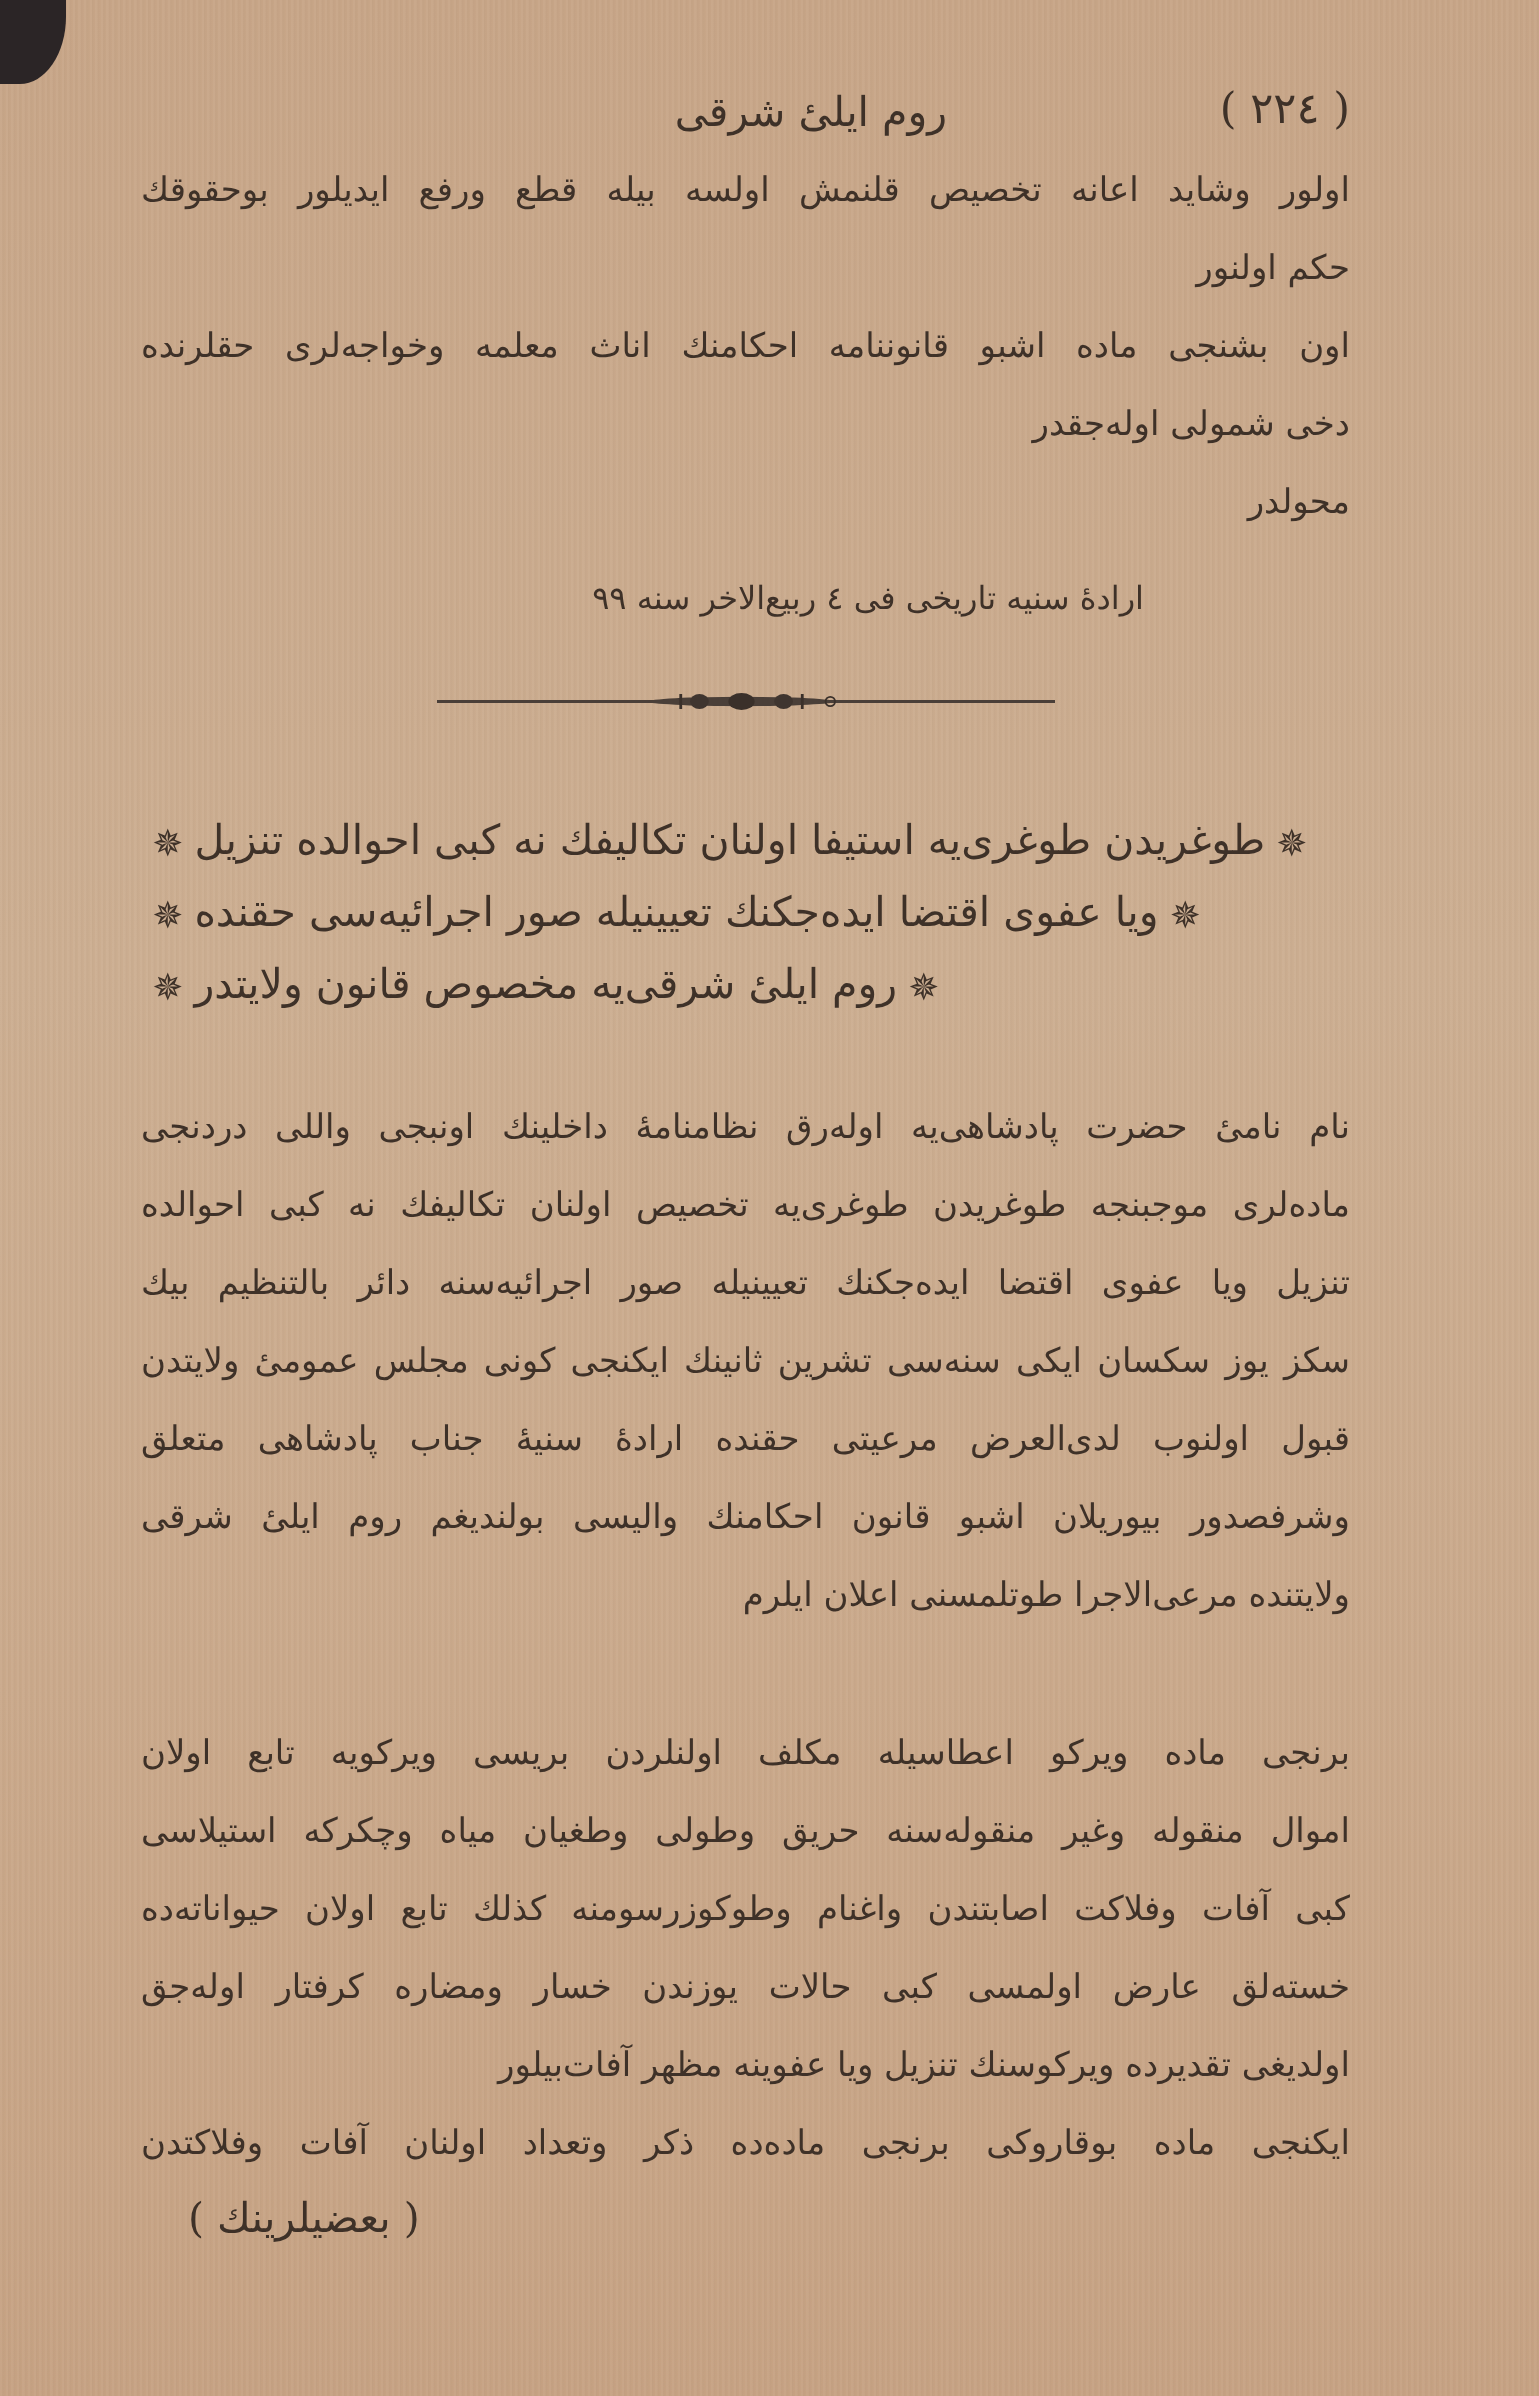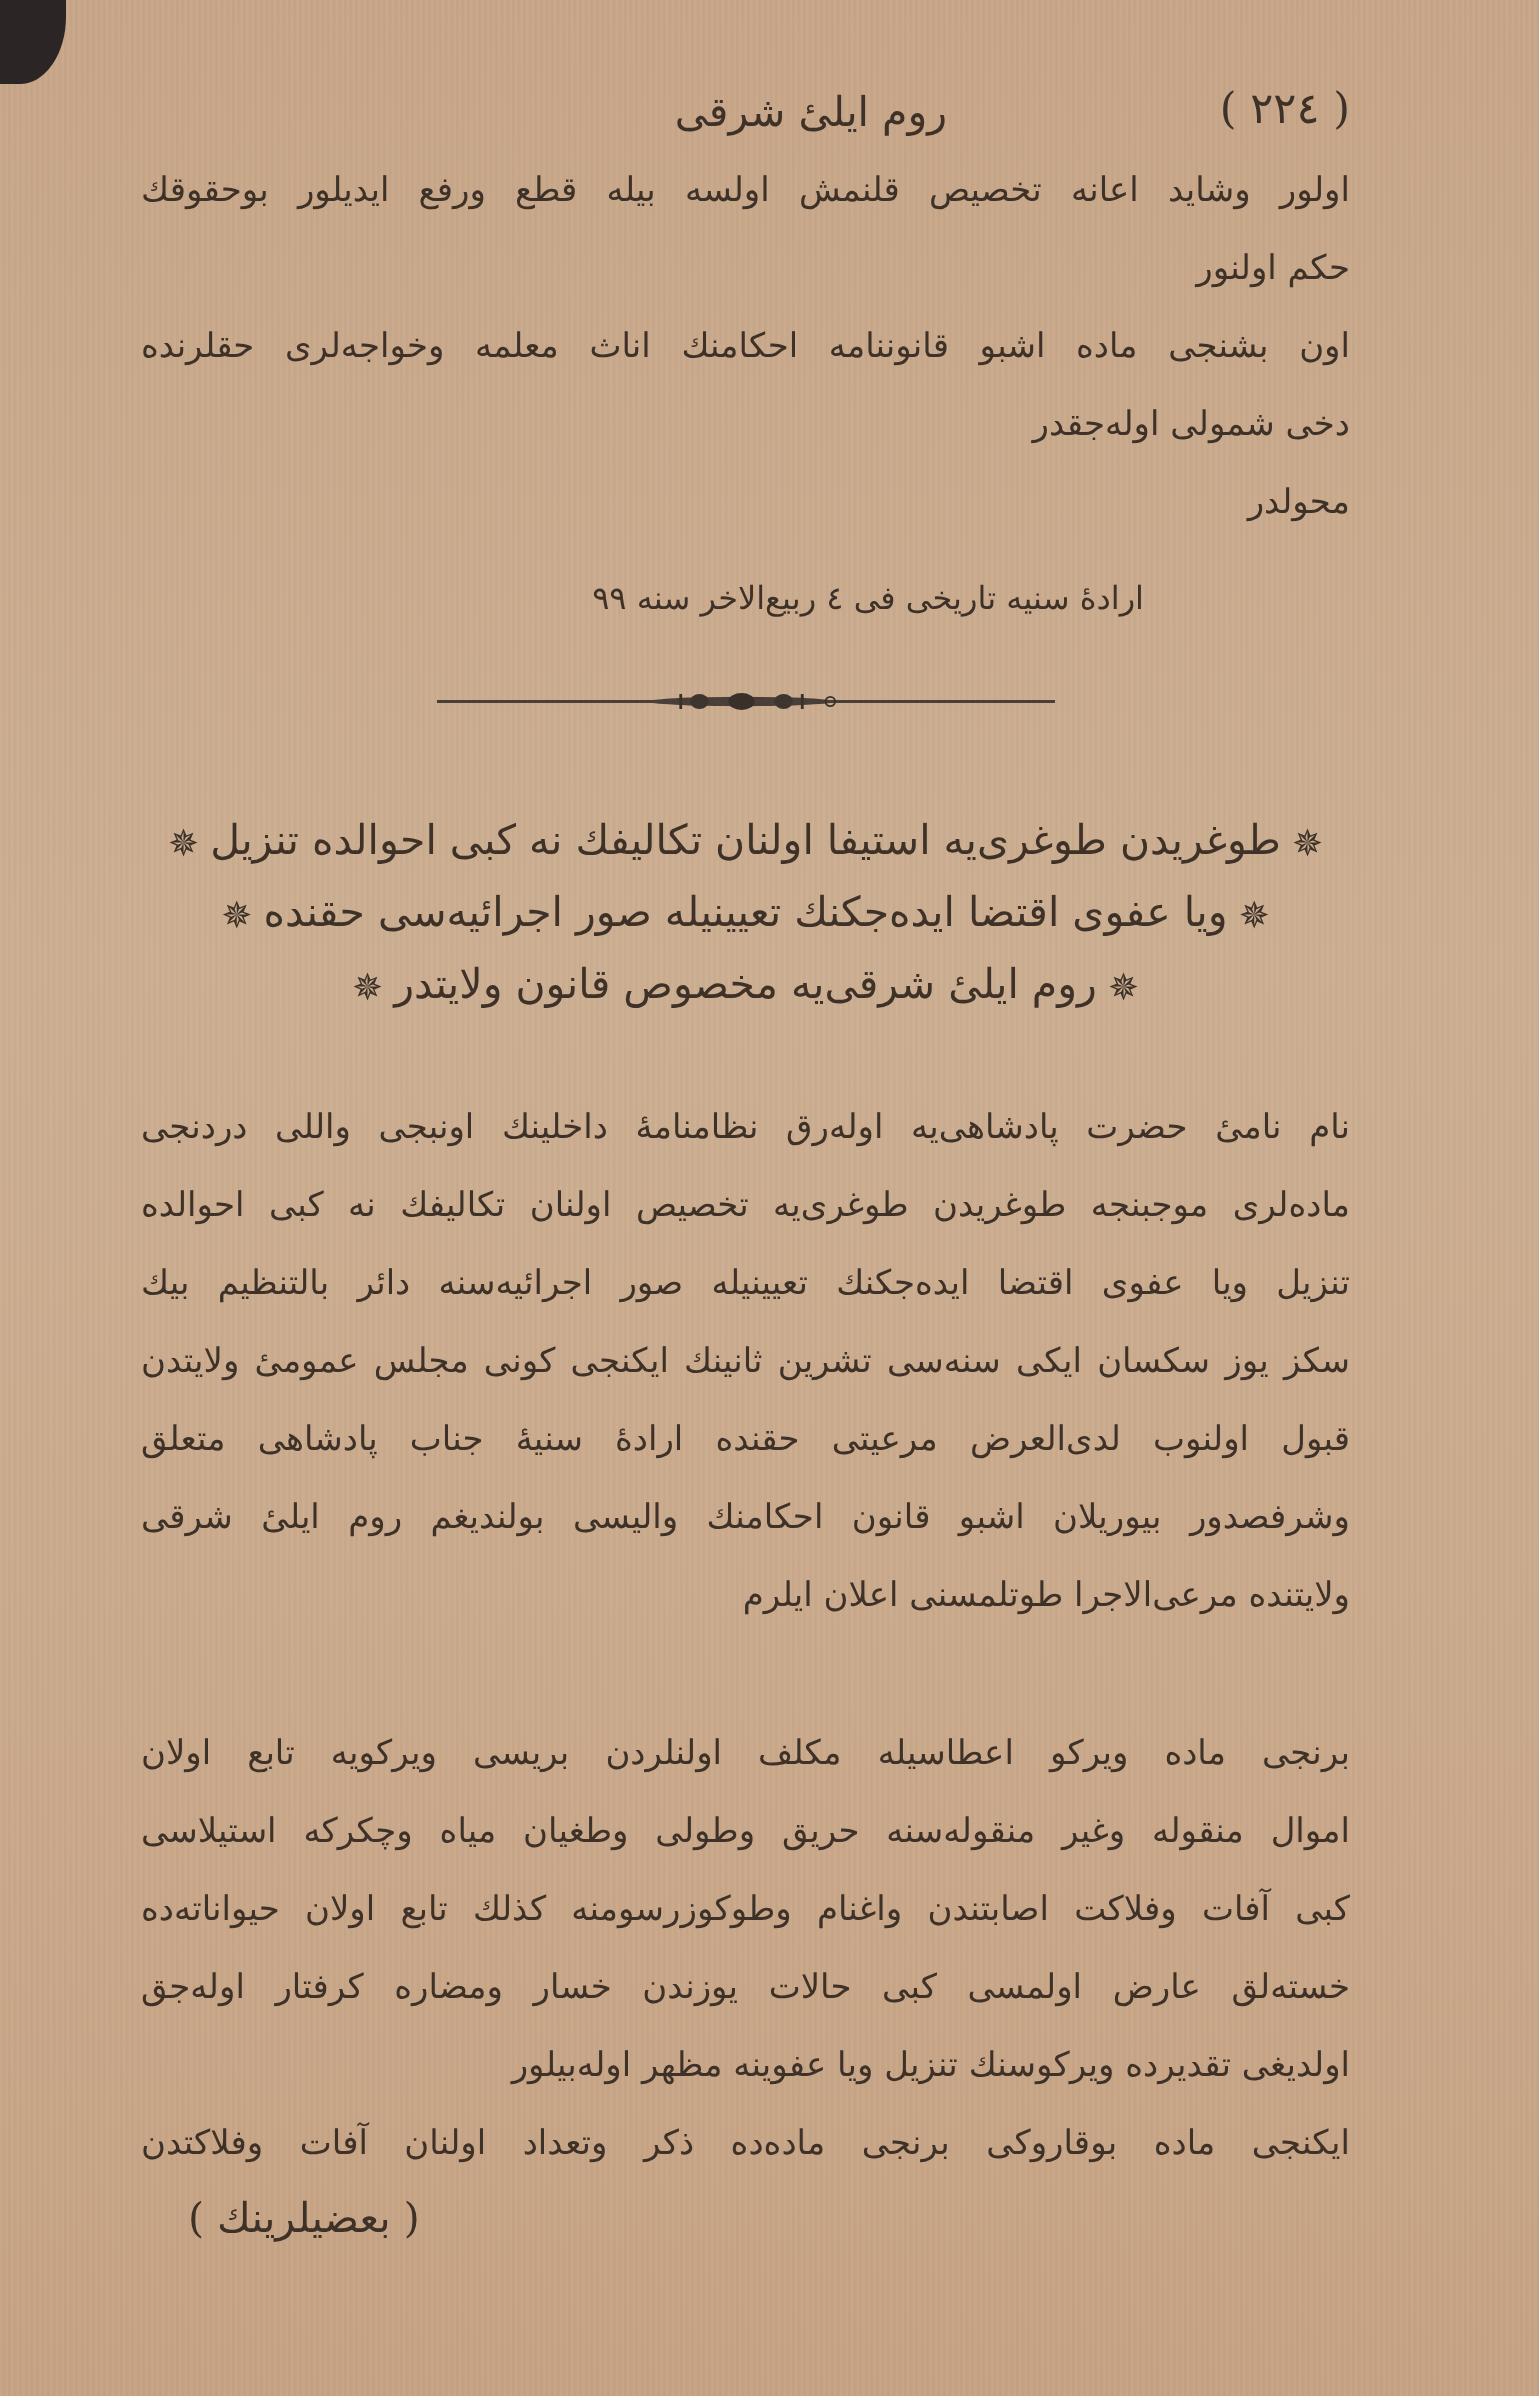--- a/index.html
+++ b/index.html
@@ -90,21 +90,21 @@
     }
     .divider .ornament {
       position: absolute;
       left: 197px;
       top: 0;
       width: 215px;
       height: 19px;
     }
     .title-block {
       margin-top: 94px;
-      text-align: center;
+      text-align: left;
     }
     .title-line {
       font-size: 41px;
       line-height: 70px;
       white-space: nowrap;
     }
     .title-line .star {
       font-size: 37px;
       margin: 0 11.2px;
       display: inline-block;
@@ -182,21 +182,21 @@
     <div class="line">قبول اولنوب لدی‌العرض مرعیتی حقنده ارادهٔ سنیهٔ جناب پادشاهی متعلق</div>
     <div class="line">وشرفصدور بیوریلان اشبو قانون احکامنك والیسی بولندیغم روم ایلیٔ شرقی</div>
     <div class="line short">ولایتنده مرعی‌الاجرا طوتلمسنی اعلان ایلرم</div>
   </div>
 
   <div class="body-block2">
     <div class="line">برنجی ماده      ویرکو اعطاسیله مکلف اولنلردن بریسی ویرکویه تابع اولان</div>
     <div class="line">اموال منقوله وغیر منقوله‌سنه حریق وطولی وطغیان میاه وچکرکه استیلاسی</div>
     <div class="line">کبی آفات وفلاکت اصابتندن واغنام وطوکوزرسومنه کذلك تابع اولان حیواناته‌ده</div>
     <div class="line">خسته‌لق عارض اولمسی کبی حالات یوزندن خسار ومضاره کرفتار اوله‌جق</div>
-    <div class="line short">اولدیغی تقدیرده ویرکوسنك تنزیل ویا عفوینه مظهر اوله‌بیلور</div>
+    <div class="line short">اولدیغی تقدیرده ویرکوسنك تنزیل ویا عفوینه مظهر آفات‌بیلور</div>
     <div class="line">ایکنجی ماده      بوقاروکی برنجی ماده‌ده ذکر وتعداد اولنان آفات وفلاکتدن</div>
   </div>
 
   <div class="footer-catchword">
     <span>( بعضیلرینك )</span>
   </div>
 
 </div>
 
 

